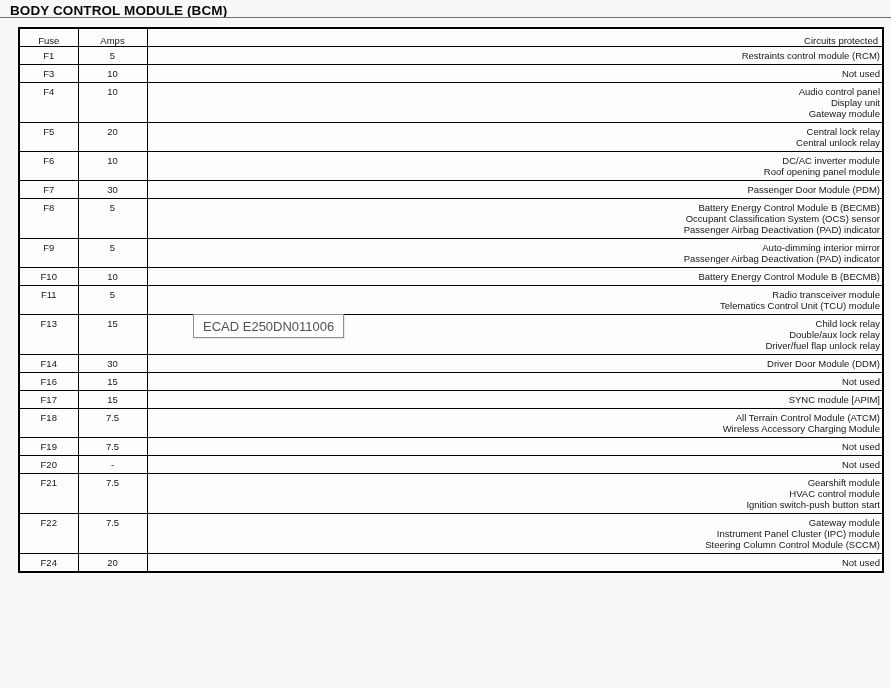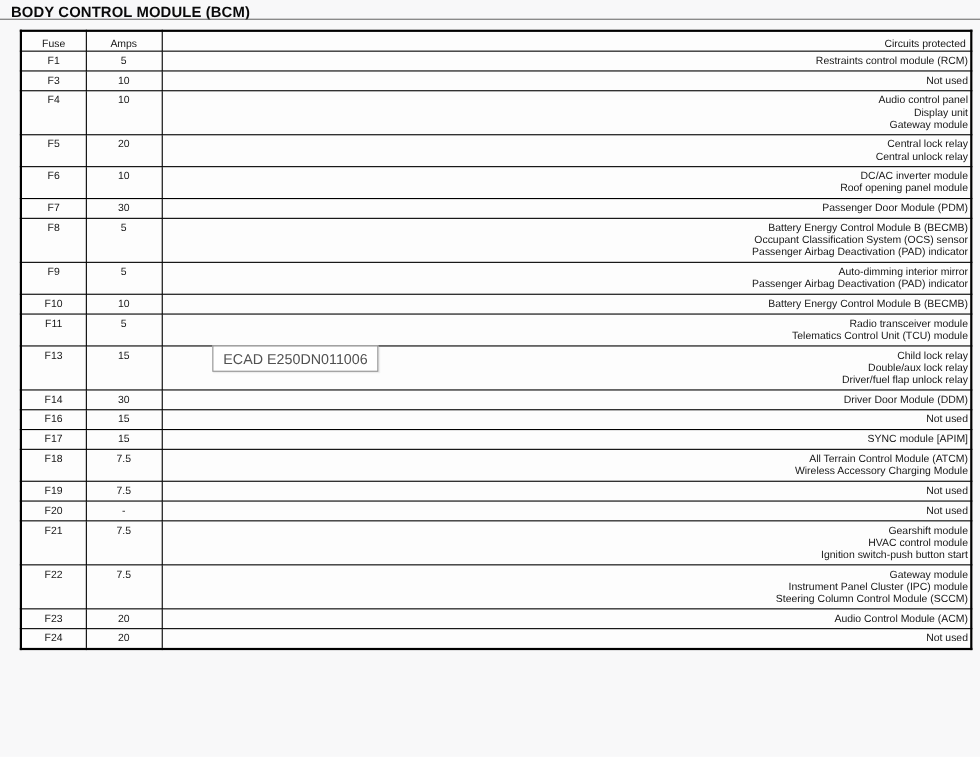--- a/index.html
+++ b/index.html
@@ -267,27 +267,20 @@
   <tr>
     <td class="cell-center">F22</td>
     <td class="cell-center">7.5</td>
     <td class="cell-circuits">
             <div class="circuit-line">Gateway module</div>
             <div class="circuit-line">Instrument Panel Cluster (IPC) module</div>
             <div class="circuit-line">Steering Column Control Module (SCCM)</div>
           </td>
   </tr>
 
-  <tr>
-    <td class="cell-center">F23</td>
-    <td class="cell-center">20</td>
-    <td class="cell-circuits">
-            <div class="circuit-line">Audio Control Module (ACM)</div>
-          </td>
-  </tr>
 
   <tr>
     <td class="cell-center">F24</td>
     <td class="cell-center">20</td>
     <td class="cell-circuits">
             <div class="circuit-line">Not used</div>
           </td>
   </tr>
 </tbody>
   </table>

